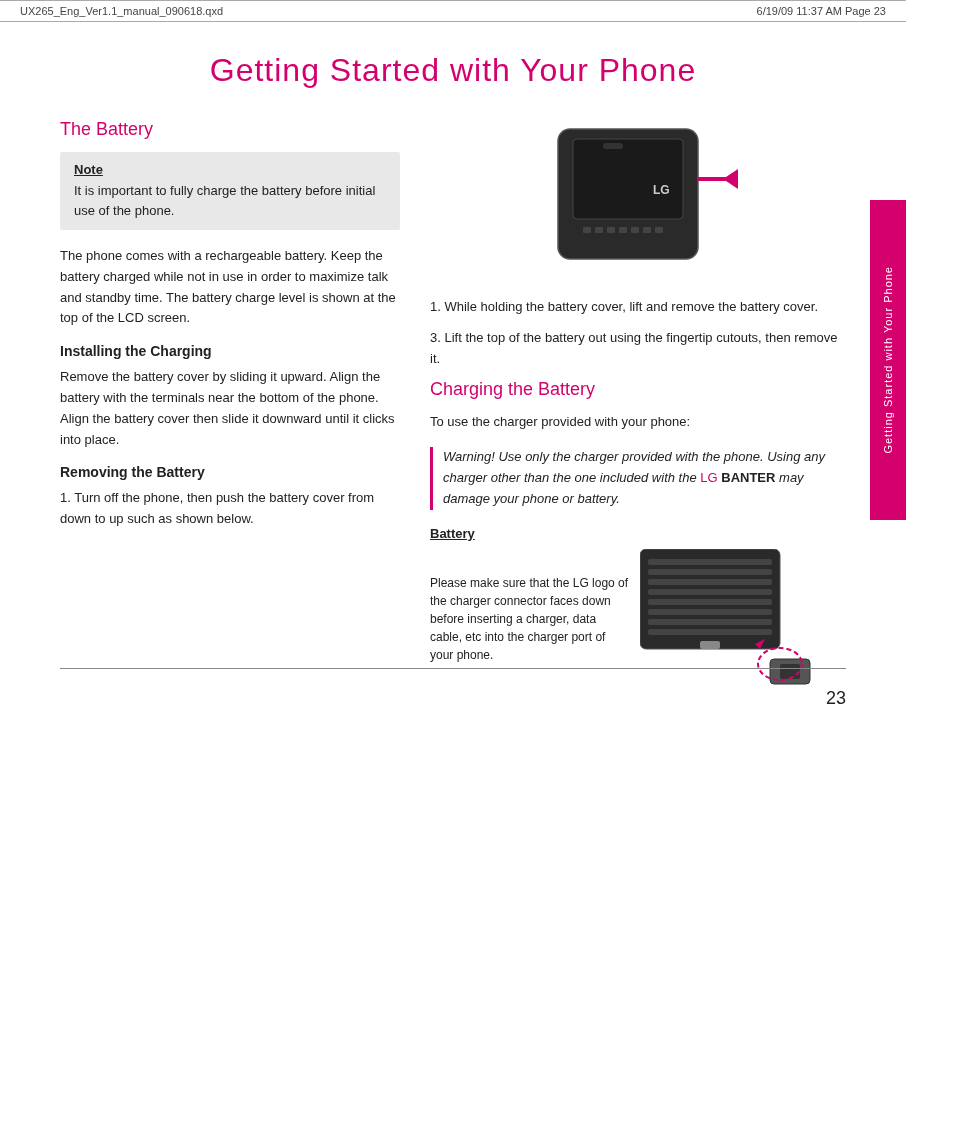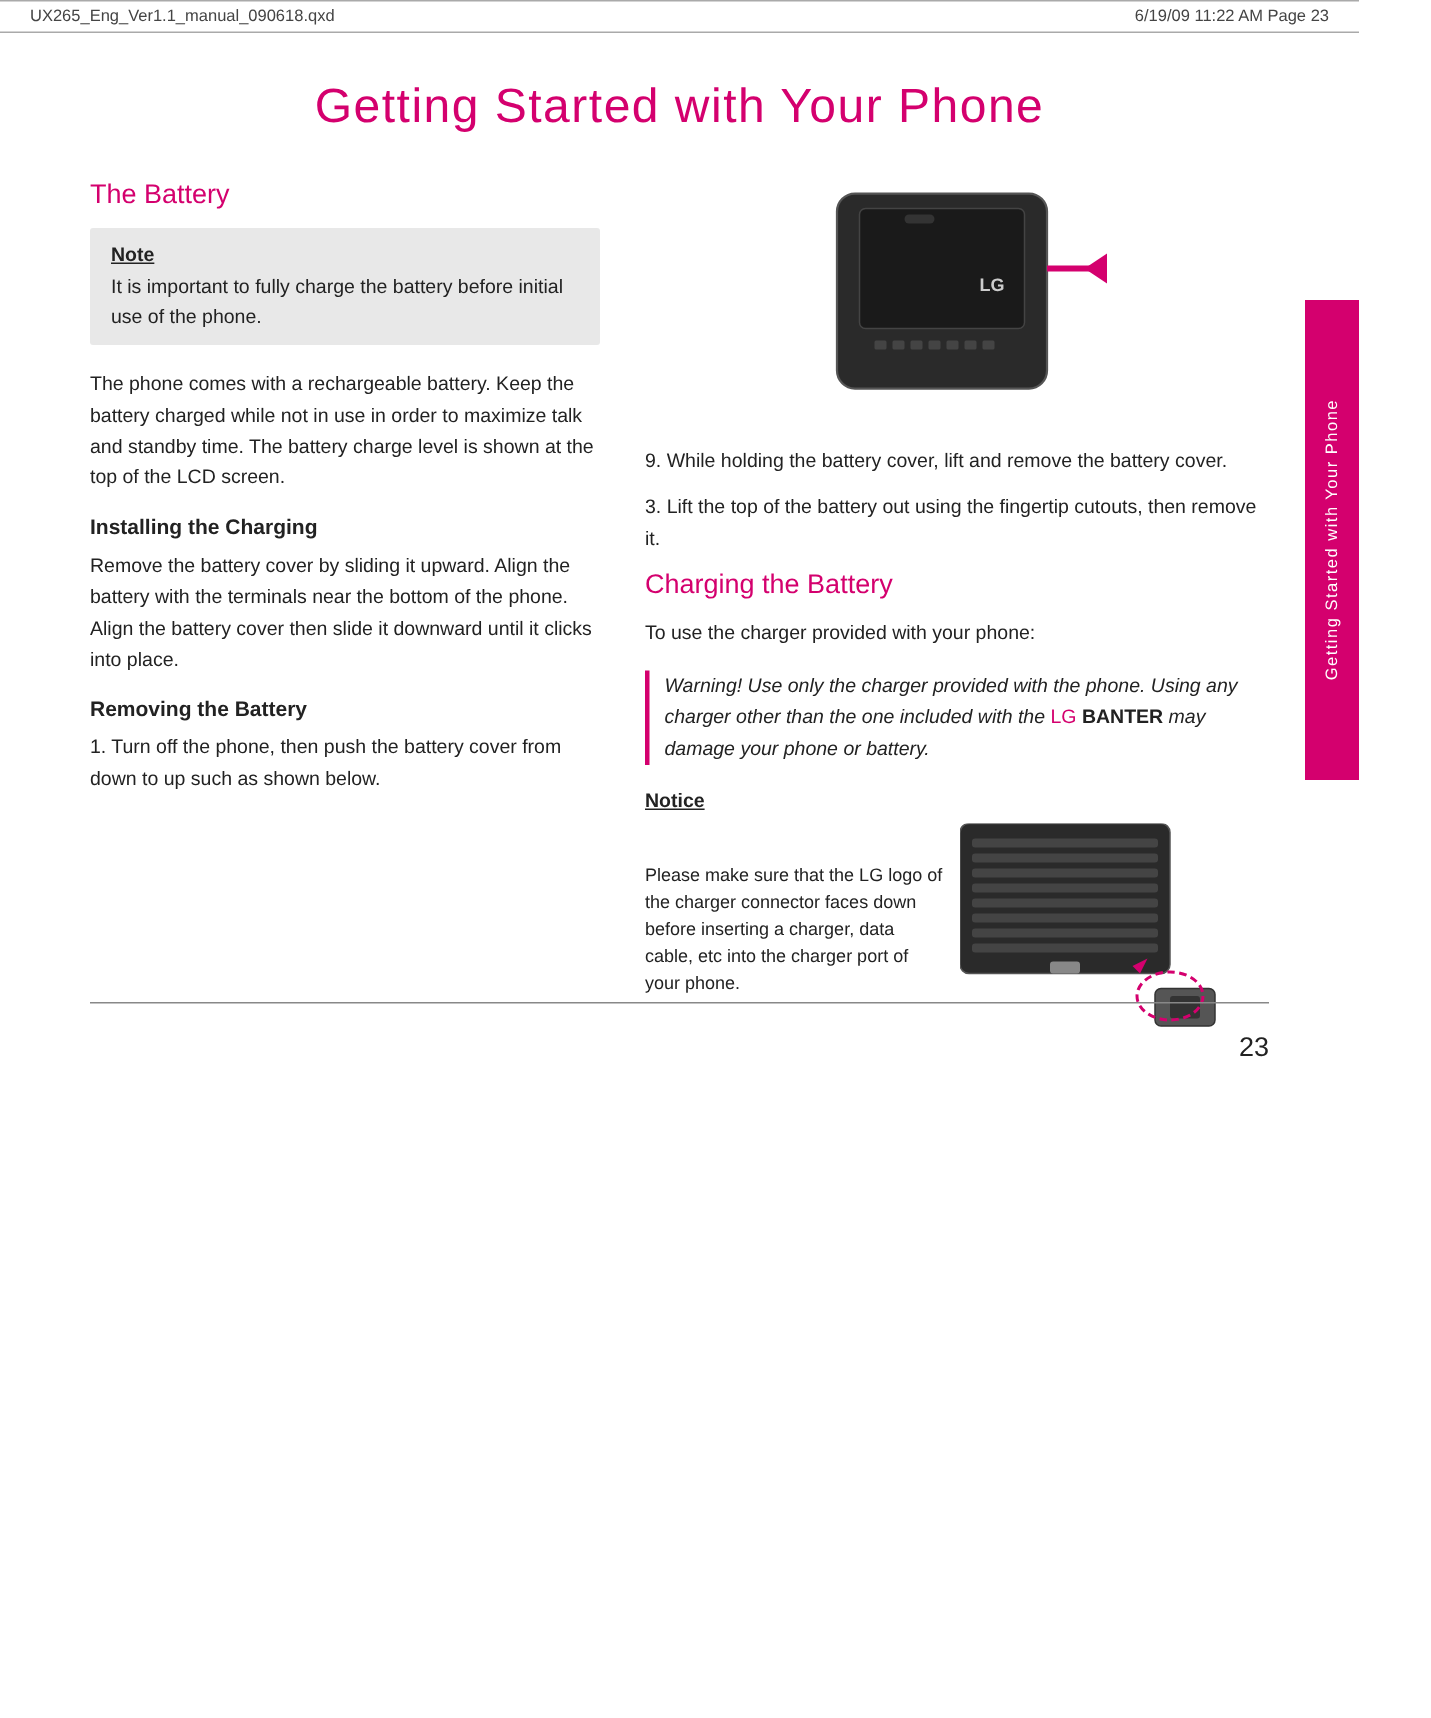--- a/index.html
+++ b/index.html
@@ -213,21 +213,21 @@
       right: 60px;
     }
   </style>
 </head>
 <body>
 
 <div class="page-container">
 
   <div class="top-header">
     <span>UX265_Eng_Ver1.1_manual_090618.qxd</span>
-    <span>6/19/09   11:22 AM   Page 23</span>
+    <span>6/19/09   11:37 AM   Page 23</span>
   </div>
 
   <div class="main-content">
 
     <h1 class="page-title">Getting Started with Your Phone</h1>
 
     <div class="two-col">
 
       <div class="left-col">
 
@@ -267,36 +267,36 @@
             <rect x="115" y="108" width="8" height="6" rx="1" fill="#444"></rect>
             <rect x="127" y="108" width="8" height="6" rx="1" fill="#444"></rect>
 
             <text x="125" y="75" font-size="12" fill="#ccc" font-family="Arial" font-weight="bold">LG</text>
 
             <polygon points="195,60 210,50 210,70" fill="#d4006e"></polygon>
             <line x1="170" y1="60" x2="210" y2="60" stroke="#d4006e" stroke-width="4"></line>
           </svg>
         </div>
 
-        <p class="list-item">9.  While holding the battery cover, lift and remove the battery cover.</p>
+        <p class="list-item">1.  While holding the battery cover, lift and remove the battery cover.</p>
 
         <p class="list-item">3.  Lift the top of the battery out using the fingertip cutouts, then remove it.</p>
 
         <h2 class="section-heading">Charging the Battery</h2>
 
         <p class="body-text">To use the charger provided with your phone:</p>
 
         <div class="warning-block">
           <p class="warning-text">
             <span>Warning! Use only the charger provided with the phone. Using any charger other than the one included with the </span><span class="brand-lg" style="color:#d4006e;font-style:normal;">LG</span> <span class="brand" style="font-style:normal;font-weight:bold;">BANTER</span><span> may damage your phone or battery.</span>
           </p>
         </div>
 
         <div class="notice-section">
-          <div class="notice-title">Notice</div>
+          <div class="notice-title">Battery</div>
           <div class="charger-section">
             <p class="notice-text">Please make sure that the LG logo of the charger connector faces down before inserting a charger, data cable, etc into the charger port of your phone.</p>
 
             <div style="position:relative; width:180px; height:140px; flex-shrink:0;">
               <svg width="180" height="140" viewBox="0 0 180 140">
 
                 <rect x="0" y="0" width="140" height="100" rx="6" fill="#2a2a2a" stroke="#555" stroke-width="1"></rect>
 
                 <rect x="8" y="10" width="124" height="6" rx="2" fill="#444"></rect>
                 <rect x="8" y="20" width="124" height="6" rx="2" fill="#444"></rect>

